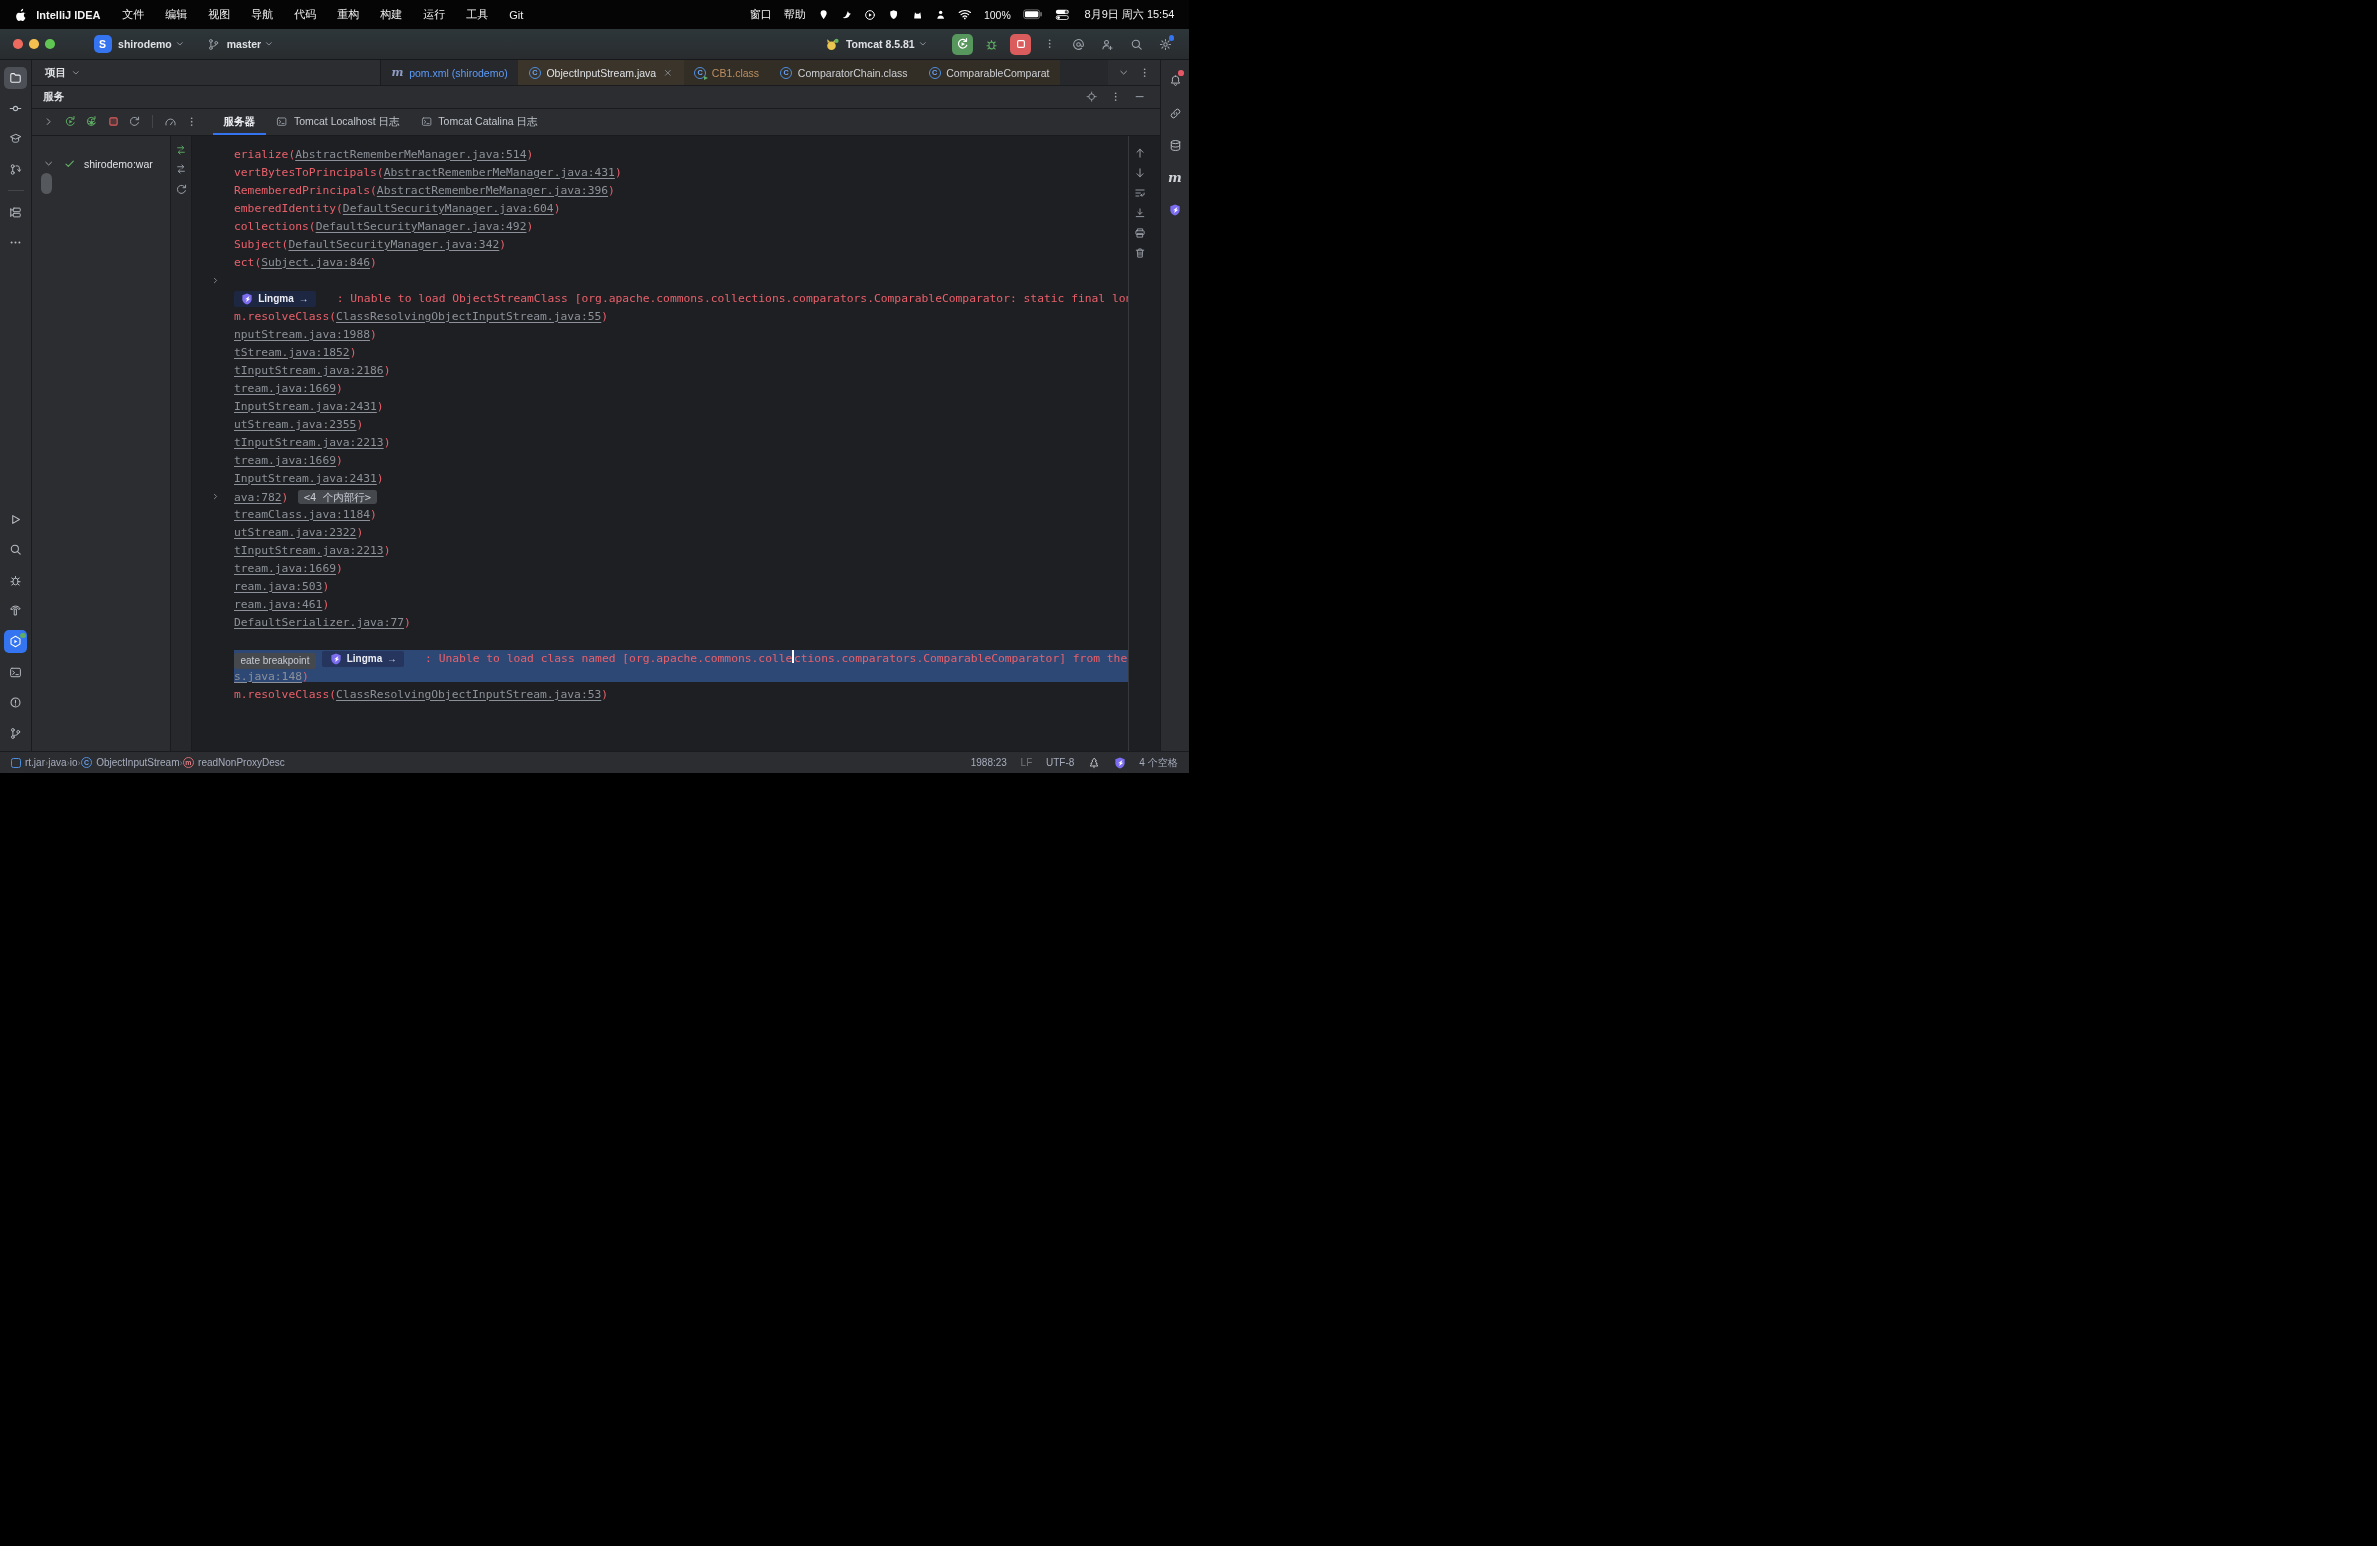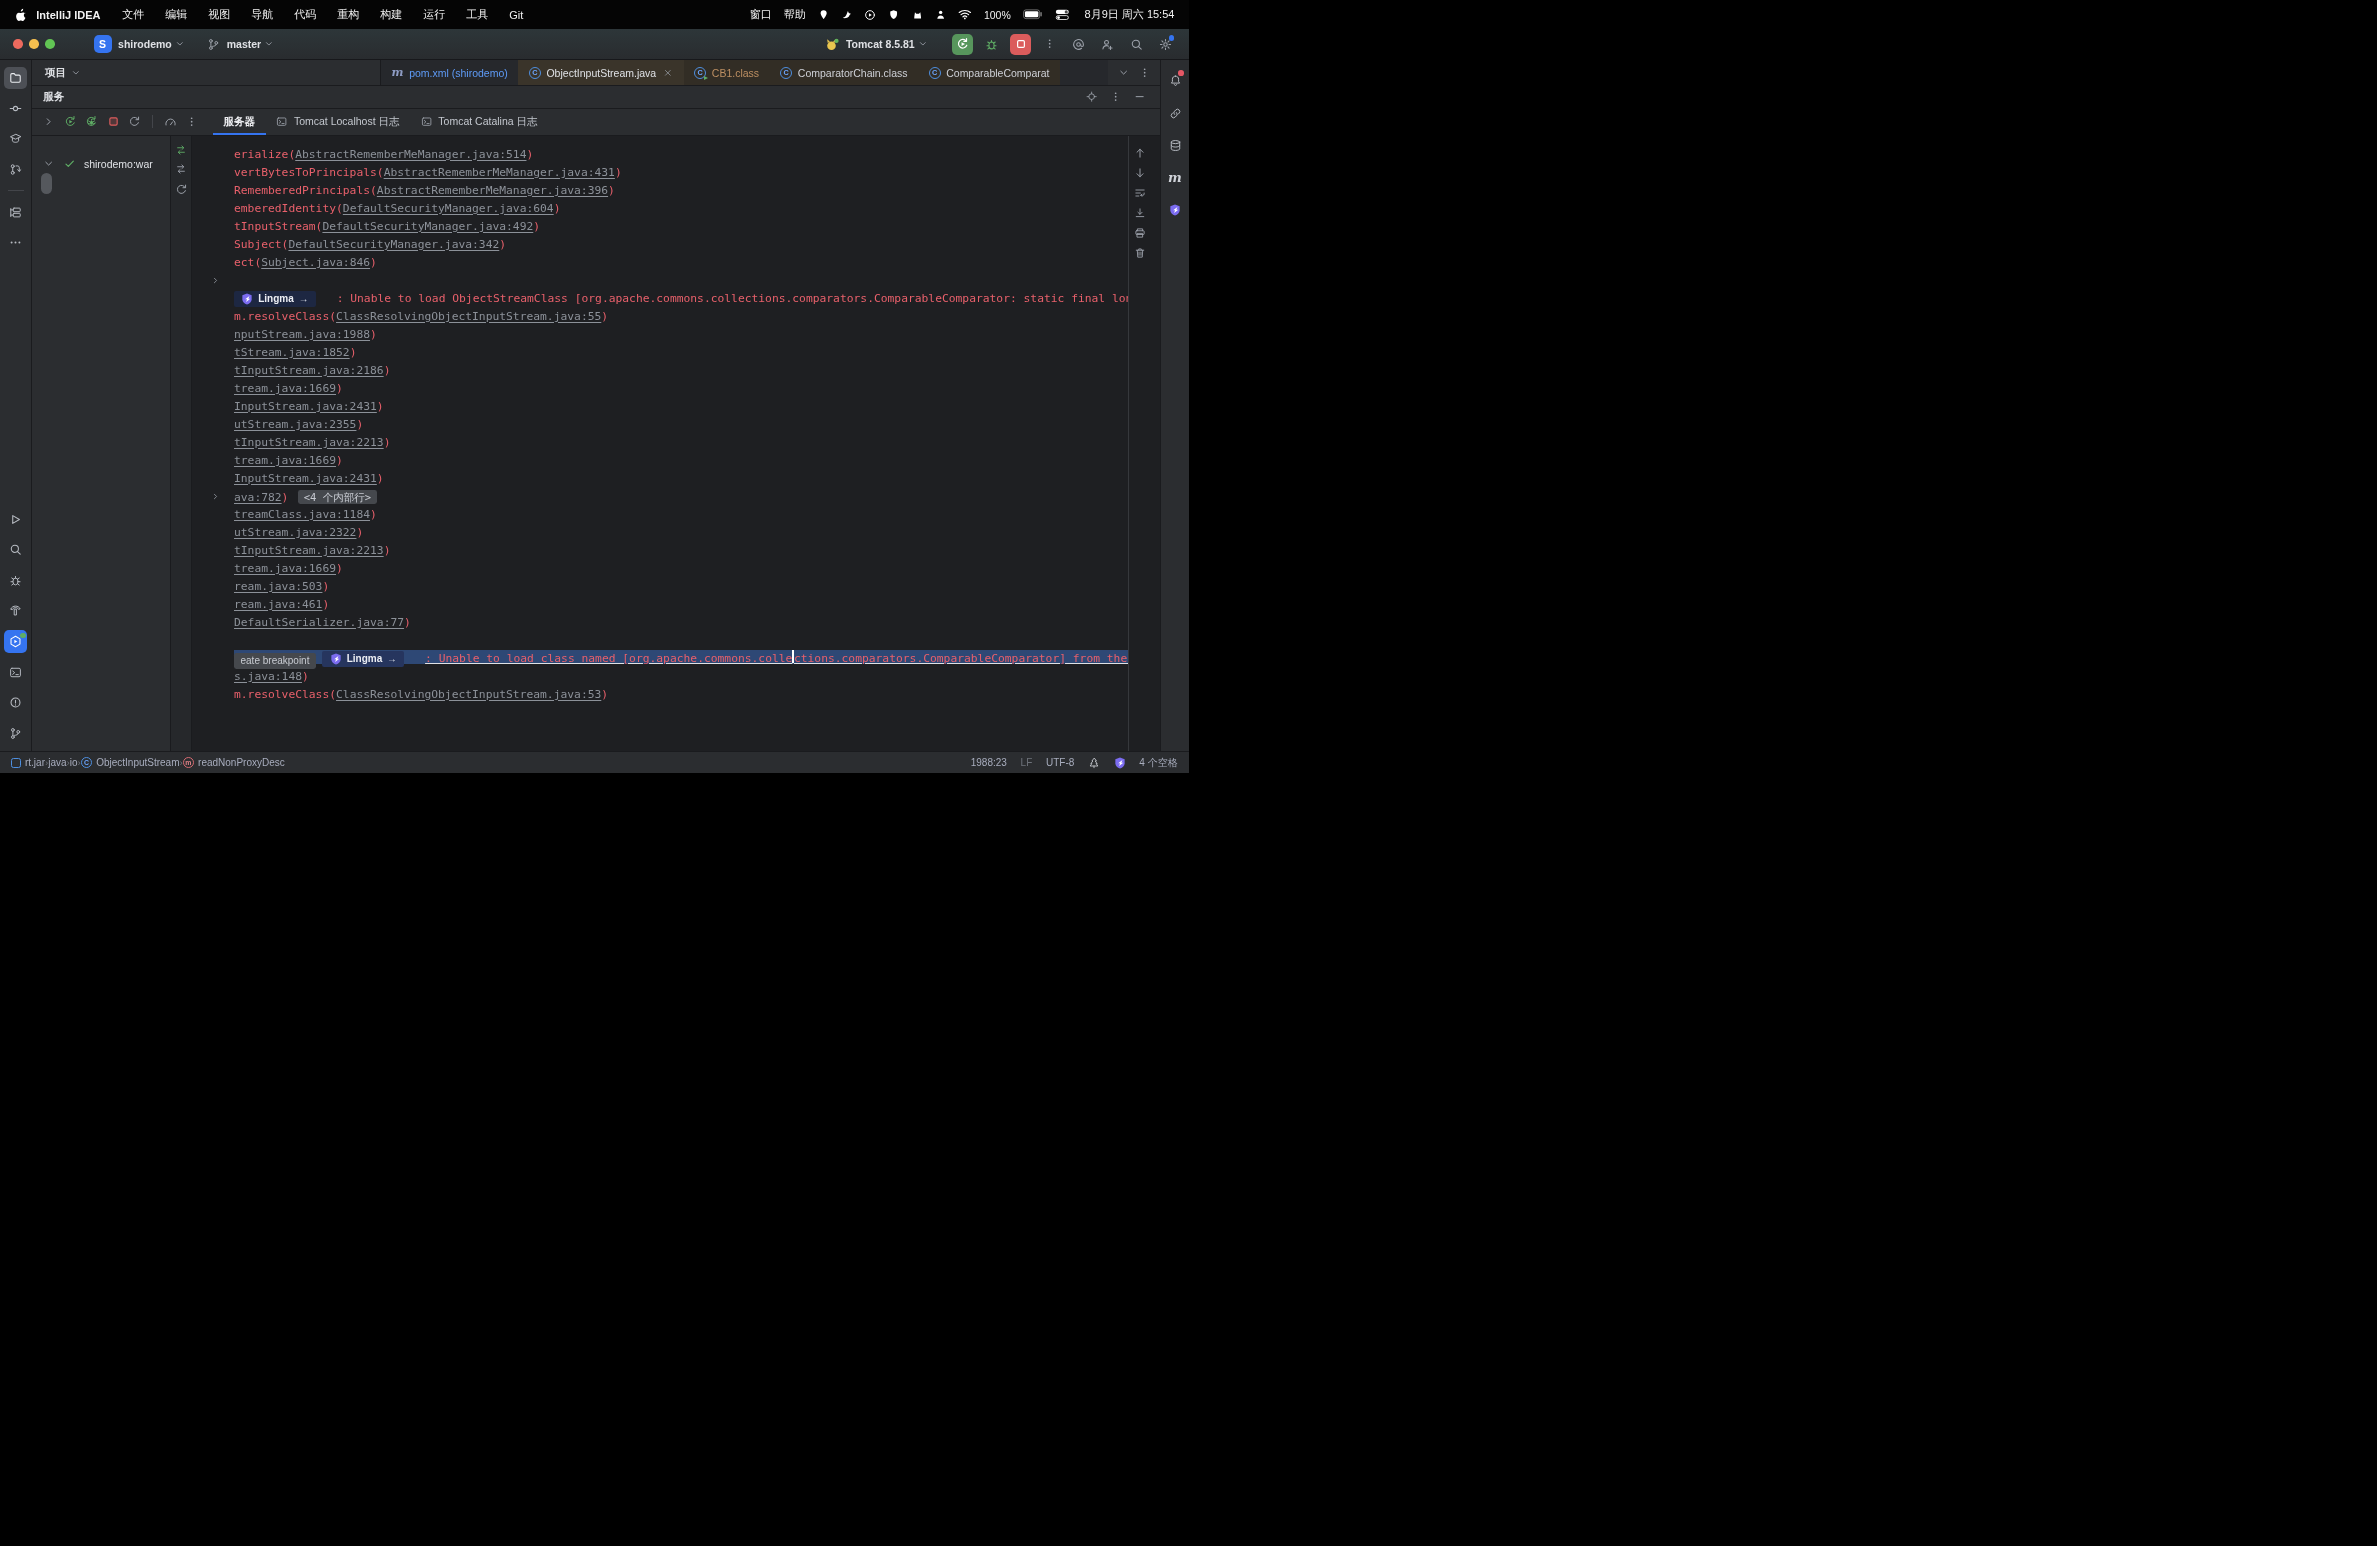--- a/index.html
+++ b/index.html
@@ -90,21 +90,21 @@
 
   .console{flex:1;min-width:0;overflow:hidden;background:#1e1f22;padding-top:9.7px;font-family:"DejaVu Sans Mono",monospace;font-size:11.3px;line-height:18px;}
   .c-line{position:relative;height:18px;padding-left:42px;white-space:nowrap;}
   .err{color:var(--err,#e8606b);}
   .lnk{color:var(--lnk,#8c9199);text-decoration:underline;text-underline-offset:2.4px;}
   .fold{position:absolute;left:19.4px;top:4px;color:#8a8e96;line-height:0;}
   .fold-badge{background:#45484d;color:#c8cbd2;border-radius:2.4px;padding:0.8px 5.7px;margin-left:9.7px;font-size:10.5px;}
   .bp-badge{display:inline-block;background:#45484d;color:#c8cbd2;border-radius:2.4px;padding:0 6.5px;margin-right:6.5px;font-family:"Liberation Sans",sans-serif;font-size:10px;height:15.4px;line-height:15.4px;vertical-align:-2.4px;}
   .lingma-chip{display:inline-flex;align-items:center;gap:4.9px;background:#1d2742;border-radius:2px;padding:0 7.3px;margin-right:21px;height:15.4px;vertical-align:-3.2px;font-family:"Liberation Sans",sans-serif;font-size:10px;font-weight:600;color:#eceef4;}
   .lingma-chip .arrow{font-weight:400;color:#dfe3ec;font-size:9.7px;}
-  .c-line.selected .line-in{background:var(--sel,#2e4875);display:inline-block;min-width:886px;height:14px;text-decoration:underline;}
+  .c-line.selected .line-in{background:var(--sel,#2e4875);display:inline-block;min-width:886px;height:32px;}
   .c-line.selected .lingma-chip{background:#26355e;}
   .caret{display:inline-block;width:1.6px;height:13px;background:#fff;vertical-align:-1.6px;}
 
   .console-tools{width:22.6px;border-left:0.8px solid #36383c;display:flex;flex-direction:column;align-items:center;padding-top:11.3px;gap:8px;color:#9da2ab;flex:none;background:#1e1f22;}
   .scroll-gap{width:9.7px;background:#1e1f22;flex:none;}
 
   
   .statusbar{height:22.6px;background:#2b2d30;border-top:0.8px solid #1a1b1e;display:flex;align-items:center;padding:0 11.3px;font-size:10px;color:#a8adbe;}
   .bc{display:flex;align-items:flex-end;gap:0;}
   .bc .sep{color:#6e737b;font-size:9.7px;}
@@ -581,21 +581,21 @@
               <path d="M12.8 9.4a5 5 0 1 1-.2-3.6"></path>
               <path d="M13 2.6v3.2h-3.2"></path>
             </svg>
           </span>
         </div>
       <div class="console" id="console">
           <div class="c-line"><span class="line-in"><span class="err">erialize(</span><span class="lnk">AbstractRememberMeManager.java:514</span><span class="err">)</span></span></div>
           <div class="c-line"><span class="line-in"><span class="err">vertBytesToPrincipals(</span><span class="lnk">AbstractRememberMeManager.java:431</span><span class="err">)</span></span></div>
           <div class="c-line"><span class="line-in"><span class="err">RememberedPrincipals(</span><span class="lnk">AbstractRememberMeManager.java:396</span><span class="err">)</span></span></div>
           <div class="c-line"><span class="line-in"><span class="err">emberedIdentity(</span><span class="lnk">DefaultSecurityManager.java:604</span><span class="err">)</span></span></div>
-          <div class="c-line"><span class="line-in"><span class="err">tInputStream(</span><span class="lnk">DefaultSecurityManager.java:492</span><span class="err">)</span></span></div>
+          <div class="c-line"><span class="line-in"><span class="err">collections(</span><span class="lnk">DefaultSecurityManager.java:492</span><span class="err">)</span></span></div>
           <div class="c-line"><span class="line-in"><span class="err">Subject(</span><span class="lnk">DefaultSecurityManager.java:342</span><span class="err">)</span></span></div>
           <div class="c-line"><span class="line-in"><span class="err">ect(</span><span class="lnk">Subject.java:846</span><span class="err">)</span></span></div>
           <div class="c-line"><span class="fold"><svg width="9" height="9" viewBox="0 0 16 16" fill="none" stroke="currentColor" stroke-width="1.6" stroke-linecap="round" stroke-linejoin="round">
                 <path d="M6 4l4 4-4 4"></path>
               </svg></span><span class="line-in"></span></div>
           <div class="c-line"><span class="line-in"><span class="lingma-chip">
                 <span class="icon">
                   <svg width="12" height="12" viewBox="0 0 16 16">
                     <path d="M8 .8l6.2 2.3v5.1c0 3.5-2.6 6-6.2 7-3.6-1-6.2-3.5-6.2-7V3.1z" fill="#7b6cf0"></path>
                     <path d="M11.2 4L5.6 8.4h2.5L6.8 12l5.6-4.5H9.8z" fill="#fff"></path>

